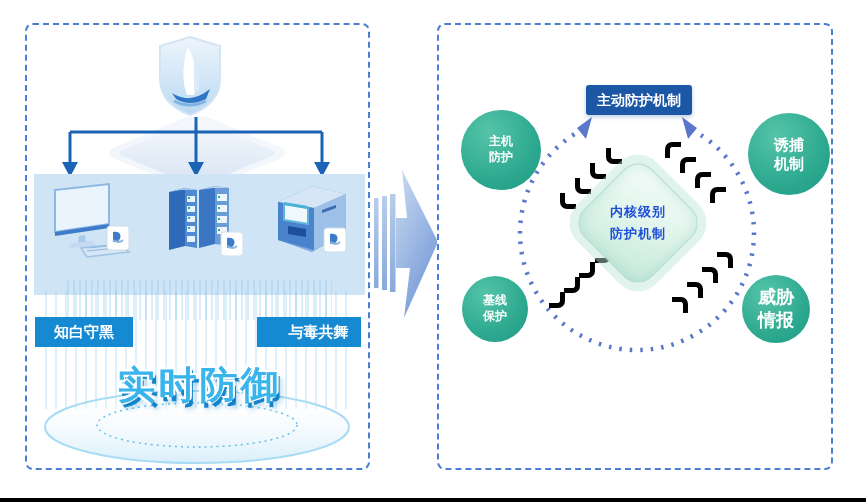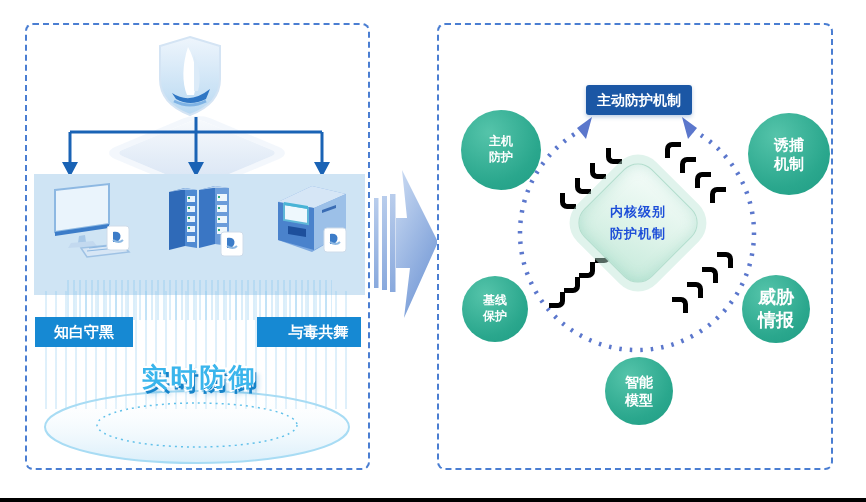--- a/index.html
+++ b/index.html
@@ -28,21 +28,21 @@
     padding:2px 10px;min-width:68px;text-align:center;margin-top:4px;white-space:nowrap;}
   .rain{position:absolute;left:18px;top:266px;width:309px;height:118px;opacity:.45;
     background:repeating-linear-gradient(90deg,rgba(124,194,238,.55) 0 2px,transparent 2px 10px);}
   .rain2{position:absolute;left:40px;top:255px;width:265px;height:40px;opacity:.35;
     background:repeating-linear-gradient(90deg,rgba(124,194,238,.8) 0 2px,transparent 2px 6px);}
   .slogan-row{position:absolute;left:8px;right:7px;top:292px;display:flex;justify-content:space-between;}
   .slogan{background:#1689d3;color:#ffffff;font-weight:bold;font-size:15px;height:30px;
     line-height:30px;text-align:center;white-space:nowrap;}
   .slogan.s0{width:98px;}.slogan.s1{width:104px;padding-left:19px;}.slogan.s2{width:112px;}
   .halo{position:absolute;left:5px;top:350px;}
-  .headline{position:absolute;left:4px;right:0;top:335px;text-align:center;font-size:26px;
+  .headline{position:absolute;left:4px;right:0;top:335px;text-align:center;font-size:38px;
     font-weight:bold;letter-spacing:3px;color:#3ab5ec;
     text-shadow:-2px -2px 0 #fff,2px -2px 0 #fff,-2px 2px 0 #fff,
       3px 4px 0 #1583c9,5px 6px 5px rgba(21,131,201,.35);}
 
   
   .trans-arrow{position:absolute;left:370px;top:166px;width:72px;height:156px;}
 
   
   .ring-svg{position:absolute;left:0;top:0;width:396px;height:447px;pointer-events:none;}
   .top-box{position:absolute;left:147px;top:60px;width:106px;height:30px;background:#1b57a5;
@@ -287,18 +287,16 @@
 防护机制</div>
 
     <div class="node host">主机
 防护</div>
     <div class="node decoy">诱捕
 机制</div>
     <div class="node baseline">基线
 保护</div>
     <div class="node intel">威胁
 情报</div>
-    <div class="node model">智能
-模型</div>
   </div>
 
   <div class="bottom-bar"></div>
 </div>
 
 </body></html>

